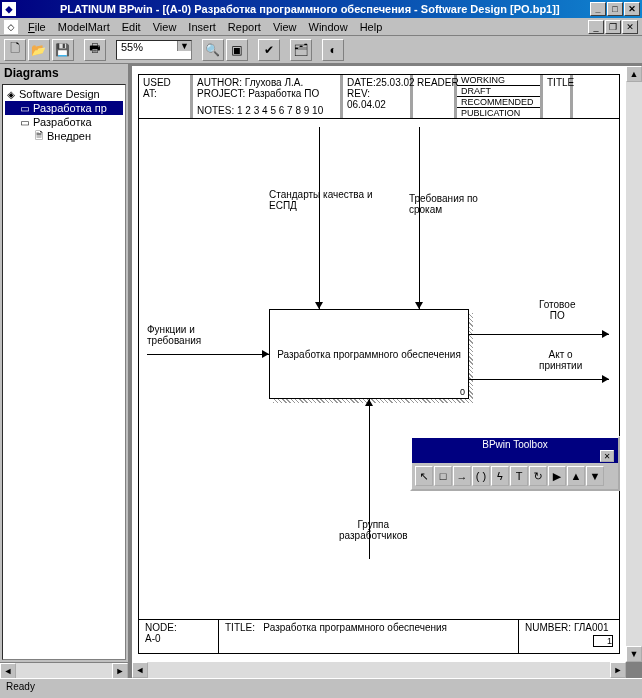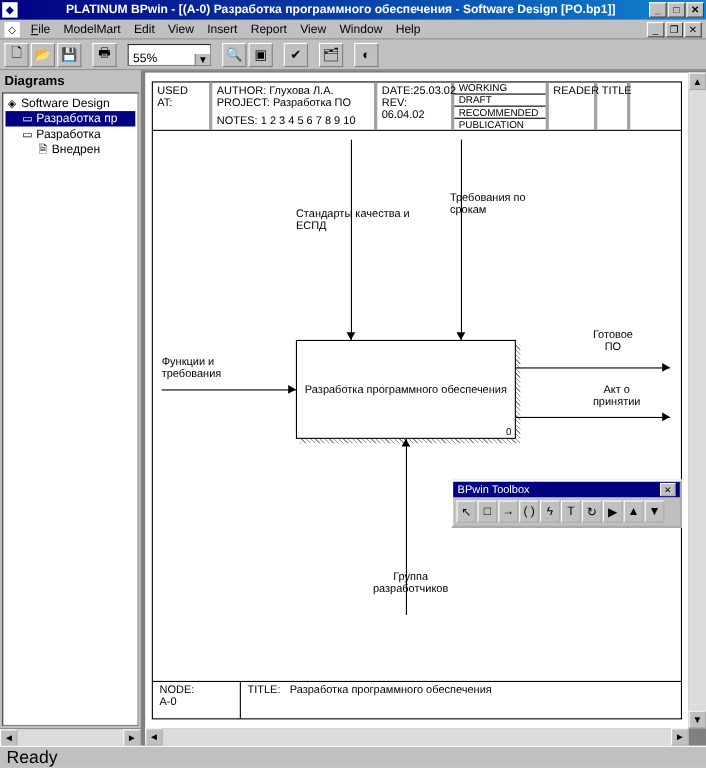--- a/index.html
+++ b/index.html
@@ -58,21 +58,21 @@
     .tool-btn {
       width: 22px; height: 22px;
       background: #c0c0c0;
       border: 1px solid #fff;
       border-right-color:#808080; border-bottom-color:#808080;
       display:flex;align-items:center;justify-content:center;
       font-size: 12px;
     }
     .tool-sep { width:6px; }
     .zoom-combo {
-      display:flex; align-items:flex-end;
+      display:flex; align-items:flex-start;
       border: 1px inset #808080; background:#fff;
       height:20px;
     }
     .zoom-combo .zoom-val { width:60px; padding:0 4px; font-size:11px; }
     .zoom-combo .zoom-drop { width:14px; background:#c0c0c0; border-left:1px solid #808080; text-align:center; font-size:9px;}
     
     .workspace {
       position: absolute; top: 64px; left:0; right:0; bottom: 20px;
       display: flex;
     }
@@ -130,26 +130,26 @@
     .arrow-v{width:1px;}
     .ahead-r{position:absolute;width:0;height:0;border-top:4px solid transparent;border-bottom:4px solid transparent;border-left:7px solid #000;}
     .ahead-d{position:absolute;width:0;height:0;border-left:4px solid transparent;border-right:4px solid transparent;border-top:7px solid #000;}
     .ahead-u{position:absolute;width:0;height:0;border-left:4px solid transparent;border-right:4px solid transparent;border-bottom:7px solid #000;}
     .albl{position:absolute;font-size:10px;white-space:pre-line;}
     
     .toolbox{
       position:absolute; right:22px; top:372px; width:210px;
       background:#c0c0c0; border:2px outset #fff;
     }
-    .toolbox .tb-title{background:#000080;color:#fff;font-size:10px;padding:1px 4px;display:flex;align-items:center;}
+    .toolbox .tb-title{background:#000080;color:#fff;font-size:10px;padding:1px 4px;display:flex;align-items:center;flex-direction:column;}
     .toolbox .tb-close{margin-left:auto;width:14px;height:12px;background:#c0c0c0;border:1px outset #fff;font-size:8px;display:flex;align-items:center;justify-content:center;color:#000;}
     .toolbox .tb-body{display:flex;gap:1px;padding:3px;}
     .toolbox .tb-btn{width:18px;height:20px;background:#c0c0c0;border:1px outset #fff;display:flex;align-items:center;justify-content:center;font-size:11px;}
     
-    .statusbar{position:absolute;left:0;right:0;bottom:0;height:20px;background:#c0c0c0;border-top:1px solid #fff;padding:2px 6px;font-size:16px;}
+    .statusbar{position:absolute;left:0;right:0;bottom:0;height:20px;background:#c0c0c0;border-top:1px solid #fff;padding:2px 6px;font-size:10px;}
   </style>
 </head>
 <body>
 
 <div class="titlebar">
   <span class="icon">◆</span>
   <span class="title-text">PLATINUM BPwin - [(A-0) Разработка программного обеспечения - Software Design  [PO.bp1]]</span>
   <div class="win-controls">
     <div class="win-btn">_</div>
     <div class="win-btn">□</div>
@@ -234,27 +234,27 @@
           <div class="col" style="width:54px">USED AT:</div>
           <div class="col" style="width:150px">
             <div><span>AUTHOR:</span> <span>Глухова Л.А.</span></div>
             <div><span>PROJECT:</span> <span>Разработка ПО</span></div>
             <div style="margin-top:6px"><span>NOTES:</span> <span>1 2 3 4 5 6 7 8 9 10</span></div>
           </div>
           <div class="col" style="width:70px">
             <div><span>DATE:</span><span>25.03.02</span></div>
             <div><span>REV:</span> <span>06.04.02</span></div>
           </div>
+          <div class="col" style="width:44px">READER</div>
           <div class="col status-block" style="width:86px;padding:0">
             <div>WORKING</div>
             <div>DRAFT</div>
             <div>RECOMMENDED</div>
             <div>PUBLICATION</div>
           </div>
-          <div class="col" style="width:44px">READER</div>
           <div class="col" style="width:30px">TITLE</div>
         </div>
 
         <div class="diag-body">
           <div class="shadow"></div>
           <div class="activity-box">
             <span>Разработка программного обеспечения</span>
             <span class="box-num">0</span>
           </div>
 
@@ -263,21 +263,21 @@
           <div class="albl" style="left:8px;top:205px">Функции и
 требования</div>
 
           <div class="arrow arrow-v" style="left:180px;top:8px;height:182px"></div>
           <div class="ahead-d" style="left:176px;top:183px"></div>
           <div class="albl" style="left:130px;top:70px">Стандарты качества и
 ЕСПД</div>
 
           <div class="arrow arrow-v" style="left:280px;top:8px;height:182px"></div>
           <div class="ahead-d" style="left:276px;top:183px"></div>
-          <div class="albl" style="left:270px;top:56px">Требования по
+          <div class="albl" style="left:270px;top:74px">Требования по
 срокам</div>
 
           <div class="arrow arrow-h" style="left:330px;top:215px;width:140px"></div>
           <div class="ahead-r" style="left:463px;top:211px"></div>
           <div class="albl" style="left:400px;top:180px;text-align:center">Готовое
 ПО</div>
 
           <div class="arrow arrow-h" style="left:330px;top:260px;width:140px"></div>
           <div class="ahead-r" style="left:463px;top:256px"></div>
           <div class="albl" style="left:400px;top:230px;text-align:center">Акт о
@@ -289,20 +289,24 @@
 разработчиков</div>
         </div>
 
         <div class="ftr">
           <div class="fcell" style="width:80px">
             <div>NODE:</div>
             <div style="">A-0</div>
           </div>
           <div class="fcell" style="flex:1">
             <span>TITLE:</span>&nbsp;&nbsp;&nbsp;<span>Разработка программного обеспечения</span>
+          </div>
+          <div class="fcell" style="width:100px">
+            <span>NUMBER:</span> <span>ГЛА001</span>
+            <div style="text-align:right;border:1px solid #000;width:20px;margin-left:auto;margin-top:2px;font-size:9px">1</div>
           </div>
         </div>
       </div>
     </div>
 
     <div class="toolbox">
       <div class="tb-title">
         <span>BPwin Toolbox</span>
         <div class="tb-close">✕</div>
       </div>

